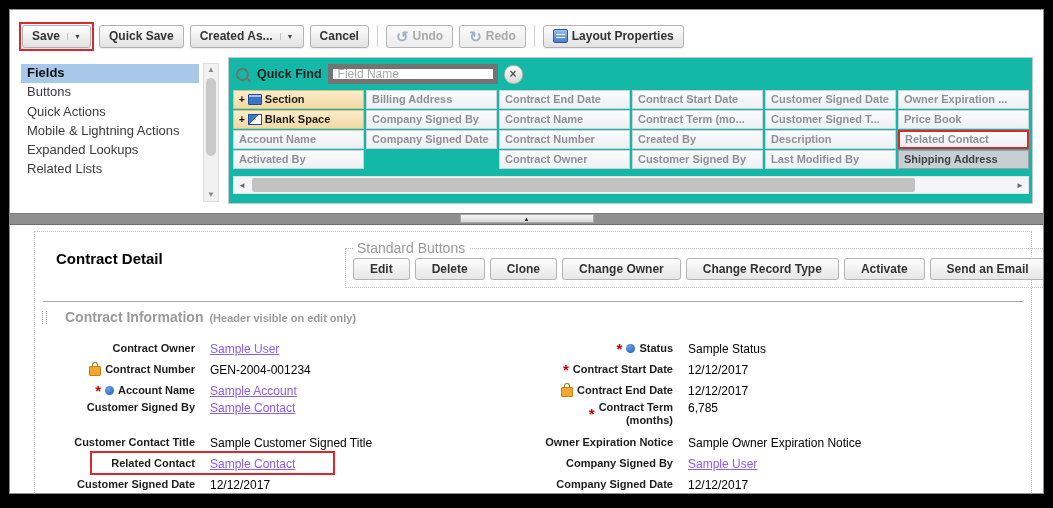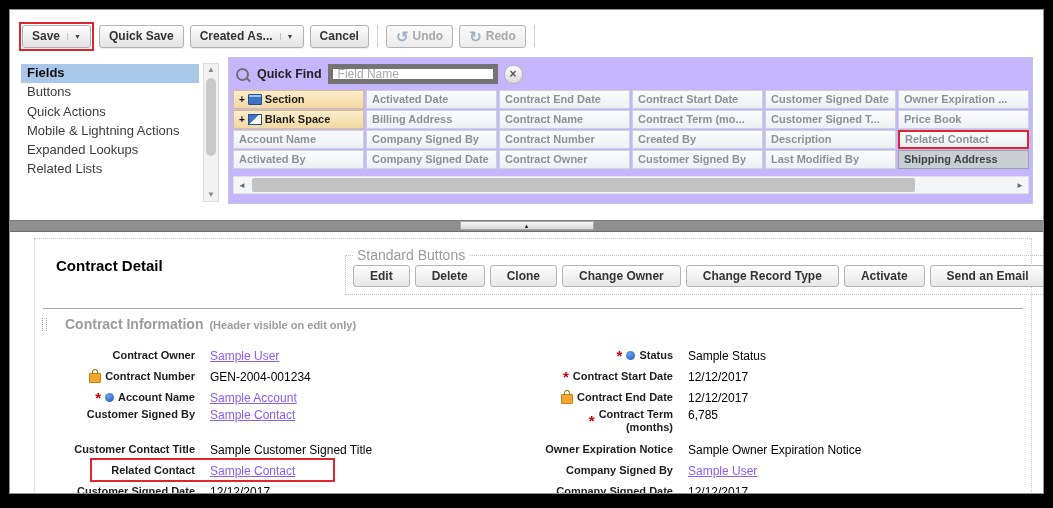--- a/index.html
+++ b/index.html
@@ -12,31 +12,31 @@
   .btn .caret{font-size:7px;color:#444;margin-left:3px;padding-left:6px;border-left:1px solid #c3c3c3;line-height:1;}
   .btn.disabled{color:#a9a9a9;background:linear-gradient(#fafafa,#ececec);box-shadow:none;}
   .glyph-undo,.glyph-redo{font-size:15px;line-height:1;color:#9fb2c6;font-weight:bold;}
   .annotation-wrap{display:inline-block;border:2px solid #e0262d;padding:1px;margin-right:5px;}
   .tb-gap{width:6px;}
   .vsep{width:1px;height:22px;background:#d0d0d0;margin:0 8px;}
   .lp-icon{width:13px;height:12px;background:linear-gradient(#9cc0ee,#4a7ecb);border:1px solid #35589b;border-radius:2px;position:relative;display:inline-block;}
   .lp-icon::after{content:'';position:absolute;left:2px;right:2px;top:4px;height:1px;background:#fff;box-shadow:0 3px 0 #fff;}
 
   
-  .upper{display:flex;margin:4px 10px 16px 9px;gap:7px;height:147px;justify-content:flex-end;}
+  .upper{display:flex;margin:4px 10px 9px 9px;gap:7px;height:147px;justify-content:flex-end;}
   .sidebar{width:209px;position:relative;padding:7px 0 0 2px;box-sizing:border-box;}
   .sidebar-item{width:168px;padding:1px 4px 2px 6px;font-size:13px;color:#3c3c3c;line-height:1.25;cursor:pointer;}
   .sidebar-item.selected{background:#a9c7e8;font-weight:bold;color:#101010;}
   .sidebar-scroll{position:absolute;right:2px;top:6px;bottom:2px;width:16px;background:#f1f1f1;border:1px solid #dcdcdc;box-sizing:border-box;display:flex;flex-direction:column;align-items:center;font-size:8px;color:#8a8a8a;}
   .sb-arrow{height:12px;line-height:12px;cursor:pointer;}
   .sb-thumb{width:10px;flex:0 0 78px;background:#c9c9c9;border-radius:6px;margin:2px 0;cursor:pointer;}
   .sb-spacer{flex:1;}
 
   
-  .palette{flex:1;background:#c4b5fd;border:1px solid #c0c9d2;box-sizing:border-box;padding:4px 3px 2px 4px;position:relative;}
+  .palette{flex:1;background:#14b8a6;border:1px solid #c0c9d2;box-sizing:border-box;padding:4px 3px 2px 4px;position:relative;}
   .quickfind-row{display:flex;align-items:center;gap:6px;padding:2px 0 6px 3px;}
   .mag{width:9px;height:9px;border:2px solid #707070;border-radius:50%;position:relative;display:inline-block;margin-right:2px;}
   .mag::after{content:'';position:absolute;width:5px;height:2px;background:#707070;transform:rotate(45deg);left:8px;top:9px;}
   .qf-label{font-weight:bold;font-size:12.5px;color:#222;}
   .qf-input{width:170px;height:20px;border:5px solid #737373;box-sizing:border-box;padding:0 5px;font-family:inherit;font-size:12px;color:#333;}
   .qf-input::placeholder{color:#a8a8a8;}
   .qf-clear{width:17px;height:17px;border-radius:9px;background:linear-gradient(#fdfdfd,#d9d9d9);border:1px solid #b5b5b5;display:flex;align-items:center;justify-content:center;font-size:12px;font-weight:bold;color:#555;cursor:pointer;}
   .pgrid{display:flex;gap:2px;}
   .pcol{display:flex;flex-direction:column;gap:1px;width:131px;flex:none;}
   .pitem{box-sizing:border-box;height:19px;line-height:17px;padding:0 5px;background:linear-gradient(#fafbfc,#edf0f3);border:1px solid #ccd2d9;font-size:11px;font-weight:bold;color:#8d9196;white-space:nowrap;overflow:hidden;cursor:move;}
@@ -112,20 +112,24 @@
       <button class="btn disabled">
         <span class="glyph-undo">↺</span>
         <span>Undo</span>
       </button>
       <span class="tb-gap"></span>
       <button class="btn disabled">
         <span class="glyph-redo">↻</span>
         <span>Redo</span>
       </button>
       <div class="vsep"></div>
+      <button class="btn">
+        <span class="lp-icon"></span>
+        <span>Layout Properties</span>
+      </button>
     </div>
 
     <div class="upper">
       <div class="sidebar">
         <div id="sidebar-list">
             <div class="sidebar-item selected">Fields</div>
             <div class="sidebar-item">Buttons</div>
             <div class="sidebar-item">Quick Actions</div>
             <div class="sidebar-item">Mobile &amp; Lightning Actions</div>
             <div class="sidebar-item">Expanded Lookups</div>
@@ -155,21 +159,20 @@
               </div>
               <div class="pitem special">
                 <span class="plus">+</span>
                 <span class="blank-space-icon"></span>
                 <span>Blank Space</span>
               </div>
               <div class="pitem">Account Name</div>
               <div class="pitem">Activated By</div>
             </div>
             <div class="pcol">
-              <div class="pitem">Activated Date</div>
               <div class="pitem">Billing Address</div>
               <div class="pitem">Company Signed By</div>
               <div class="pitem">Company Signed Date</div>
             </div>
             <div class="pcol">
               <div class="pitem">Contract End Date</div>
               <div class="pitem">Contract Name</div>
               <div class="pitem">Contract Number</div>
               <div class="pitem">Contract Owner</div>
             </div>

